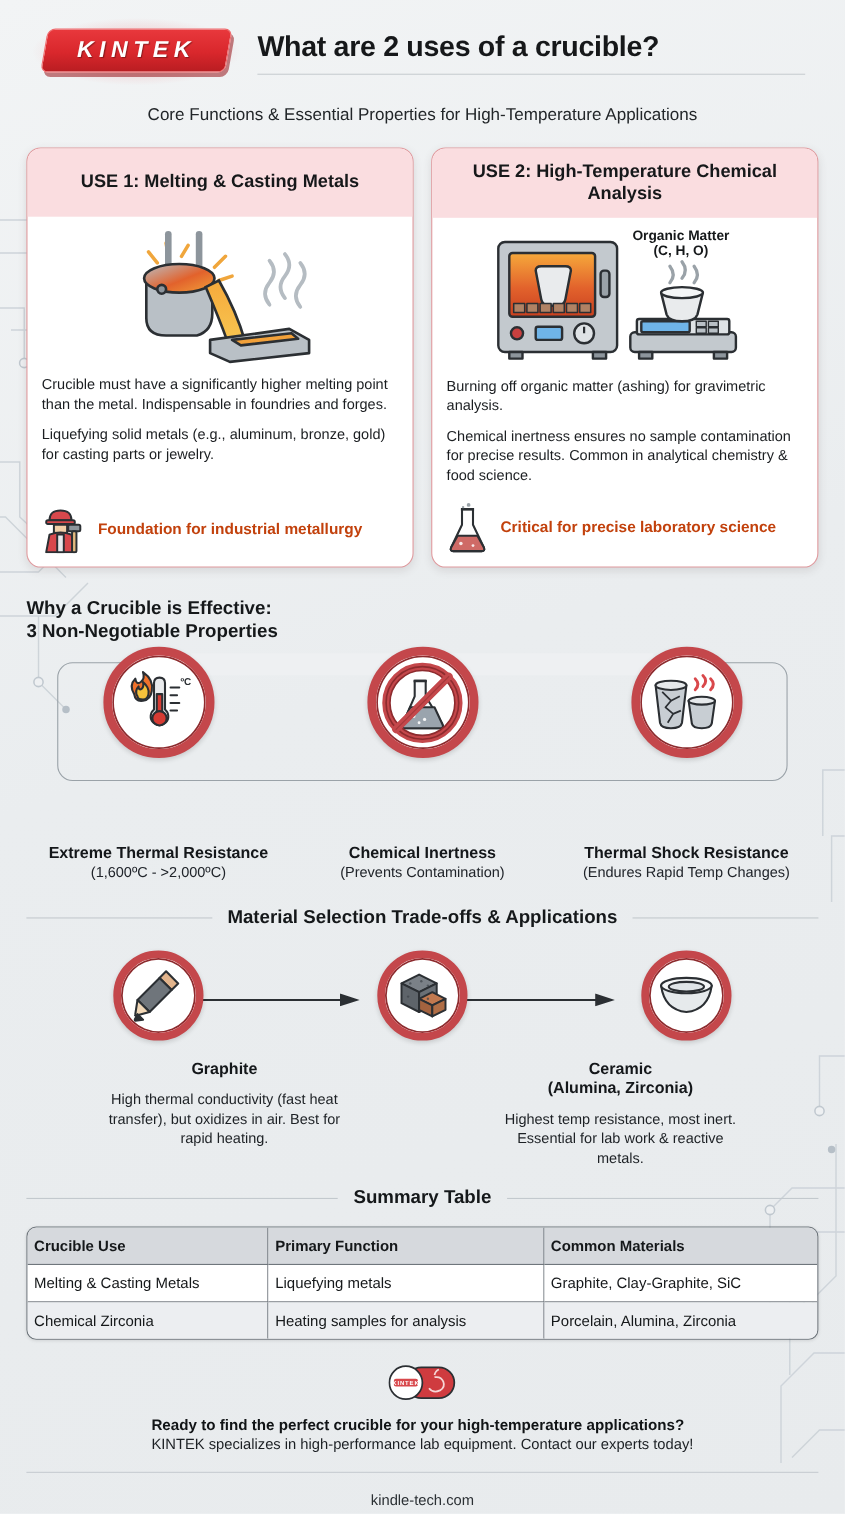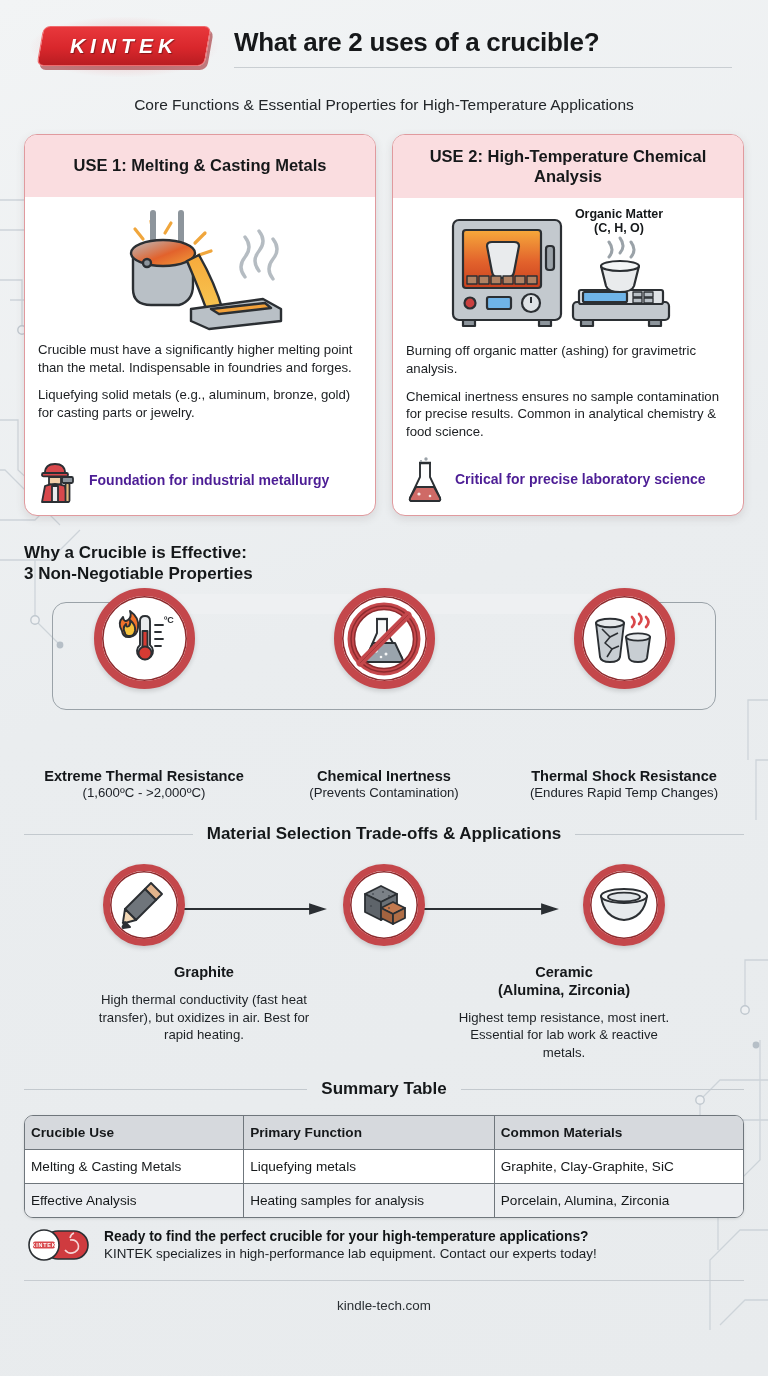--- a/index.html
+++ b/index.html
@@ -53,21 +53,21 @@
   }
   .card-head {
     background:#fadde0; padding:11px 10px 12px 10px; text-align:center;
     font-size:16.5px; font-weight:bold; color:#16181a; line-height:1.22;
     min-height:62px; display:flex; align-items:center; justify-content:center;
   }
   .card-art { height:136px; display:flex; align-items:center; justify-content:center; padding:4px 6px 0 6px; }
   .card-body { padding:8px 13px 12px 13px; flex:1 1 auto; display:flex; flex-direction:column; }
   .card-p { font-size:13.2px; color:#1b1e21; line-height:1.34; margin-bottom:10px; }
   .card-foot { display:flex; align-items:center; gap:11px; margin-top:auto; padding-top:6px; }
-  .card-foot-txt { font-size:14px; font-weight:bold; color:#4c1d95; line-height:1.2; }
+  .card-foot-txt { font-size:14px; font-weight:bold; color:#c2410c; line-height:1.2; }
 
   
   .section-props { margin-top:26px; position:relative; }
   .props-title { text-align:left; font-size:17px; font-weight:bold; color:#15181a; line-height:1.25; position:relative; z-index:3; }
   .props-stage { position:relative; height:172px; margin-top:4px; }
   .props-bracket {
     position:absolute; left:28px; right:28px; top:14px; height:108px;
     border:1.3px solid #9aa2a8; border-radius:14px; border-top-color:#9aa2a8;
   }
   .props-bracket-mask {
@@ -107,21 +107,21 @@
     box-shadow:0 1px 3px rgba(0,0,0,.10); }
   table.summary th, table.summary td {
     text-align:left; font-size:13.6px; color:#15181a; padding:9px 6px; border-right:1.2px solid #6f767c;
   }
   table.summary th:last-child, table.summary td:last-child { border-right:none; }
   table.summary thead th { background:#d6d9dd; font-weight:bold; border-bottom:1.3px solid #6f767c; }
   table.summary tbody tr:nth-child(1) td { background:#ffffff; border-bottom:1.2px solid #6f767c; }
   table.summary tbody tr:nth-child(2) td { background:#eceef1; }
 
   
-  .cta { display:flex; align-items:center; gap:14px; margin-top:10px; padding:0 4px; }
+  .cta { display:flex; align-items:center; gap:14px; margin-top:22px; padding:0 4px;flex-direction:column; }
   .cta-logo { position:relative; width:62px; height:34px; flex:0 0 auto; }
   .cta-txt .l1 { font-size:13.8px; font-weight:bold; color:#111416; }
   .cta-txt .l2 { font-size:13.4px; color:#1b1f23; margin-top:2px; }
   .foot-rule { margin-top:18px; height:1px; background:#c7ccd1; }
   .foot-url { text-align:center; font-size:13.4px; color:#2b3034; margin-top:17px; }
 </style>
 </head>
 <body>
 
 <div id="page">
@@ -510,21 +510,21 @@
               <th>Common Materials</th>
             </tr>
           </thead>
           <tbody>
             <tr>
               <td>Melting &amp; Casting Metals</td>
               <td>Liquefying metals</td>
               <td>Graphite, Clay-Graphite, SiC</td>
             </tr>
             <tr>
-              <td>Effective Analysis</td>
+              <td>Chemical Zirconia</td>
               <td>Heating samples for analysis</td>
               <td>Porcelain, Alumina, Zirconia</td>
             </tr>
           </tbody>
         </table>
       </div>
     </div>
 
     <div class="cta">
       <div class="cta-logo">

